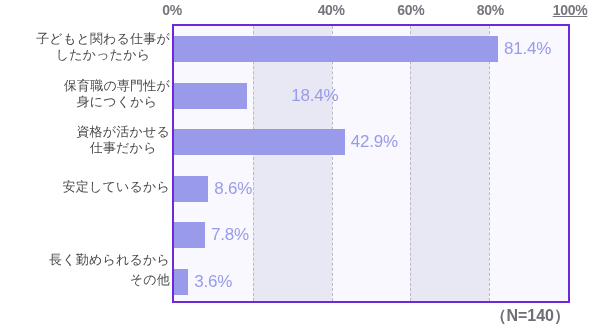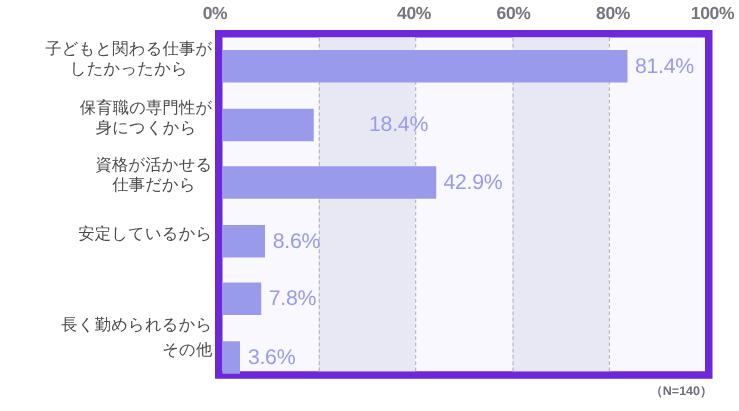--- a/index.html
+++ b/index.html
@@ -17,21 +17,21 @@
   }
 
   
   .plot-area {
     position: absolute;
     left: 172px;
     top: 24px;
     width: 398px;
     height: 279px;
     background: #f8f8fe;
-    border: 6px solid #6d28d9;
+    border: 2px solid #6d28d9;
     box-sizing: border-box;
   }
   .band {
     position: absolute;
     top: 0;
     bottom: 0;
     background: #e8e8f4;
   }
   .gridline {
     position: absolute;
@@ -88,38 +88,38 @@
     white-space: nowrap;
     transform: translateY(-50%);
     letter-spacing: -0.2px;
   }
 
   
   .footnote {
     position: absolute;
     right: 21px;
     top: 306px;
-    font-size: 10px;
+    font-size: 16px;
     font-weight: bold;
     color: #6e6e76;
     white-space: nowrap;
   }
 </style>
 </head>
 <body>
 
 <div id="chart-root">
 
   <div class="x-axis">
     <div class="x-tick-label" style="left: 172px;">0%</div>
     <div class="x-tick-label" style="left: 251.6px; margin-top: 36px;">20%</div>
     <div class="x-tick-label" style="left: 331.2px;">40%</div>
     <div class="x-tick-label" style="left: 410.8px;">60%</div>
     <div class="x-tick-label" style="left: 490.4px;">80%</div>
-    <div class="x-tick-label" style="left: 570px;">100%</div>
+    <div class="x-tick-label" style="left: 570px; text-decoration: underline;">100%</div>
   </div>
 
   <div class="plot-area">
     <div class="band" style="left:20%;width:20%"></div>
     <div class="band" style="left:60%;width:20%"></div>
 
     <div class="gridline" style="left:20%"></div>
     <div class="gridline" style="left:40%"></div>
     <div class="gridline" style="left:60%"></div>
     <div class="gridline" style="left:80%"></div>

